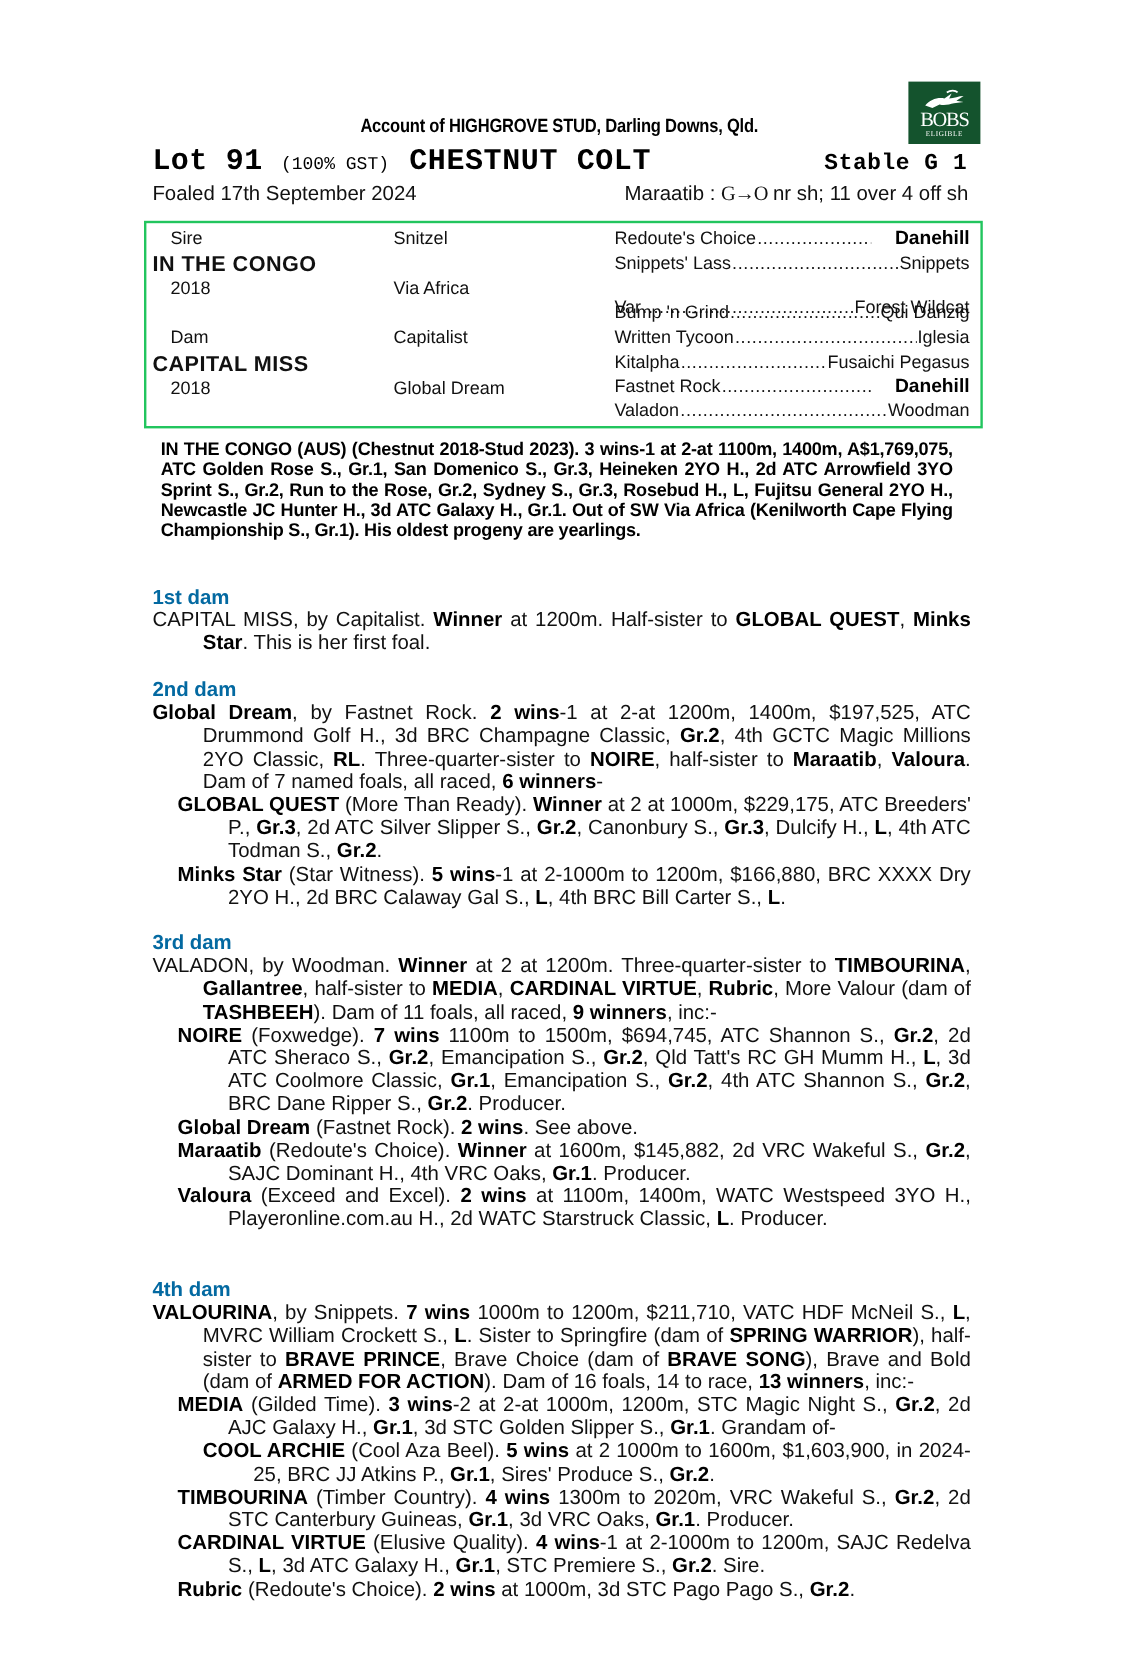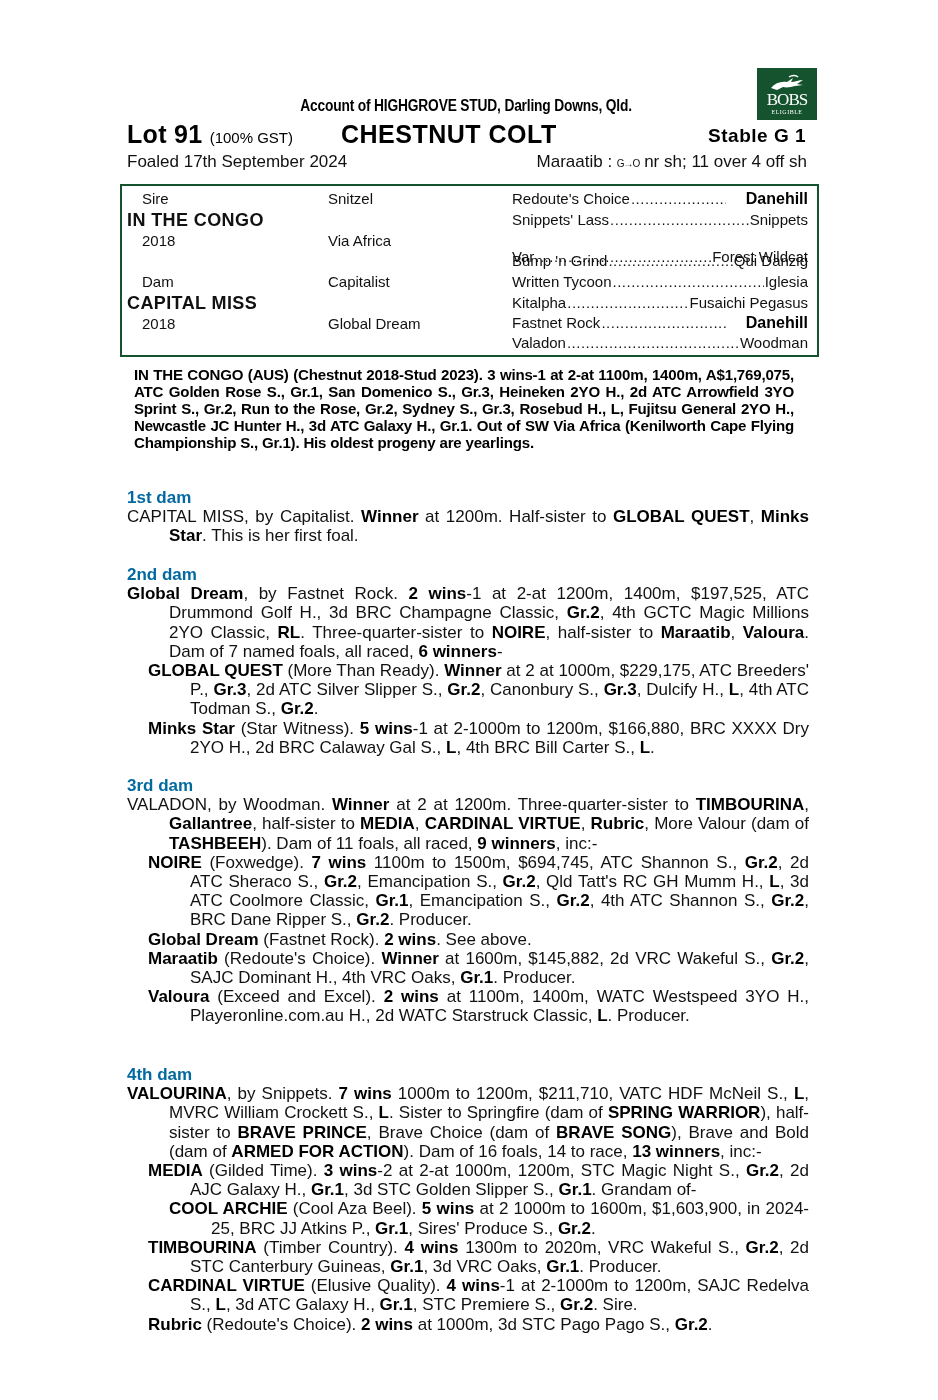--- a/index.html
+++ b/index.html
@@ -2,29 +2,29 @@
 <html><head>
 <meta charset="utf-8">
 <style>
   html, body { margin: 0; padding: 0; background: #ffffff; }
   body { width: 938px; height: 1400px; position: relative; color: #000; font-family: "Liberation Sans", sans-serif; overflow: hidden; }
   .logo { position: absolute; left: 757px; top: 68px; width: 60px; height: 52px; background: #14532d; color: #fff; text-align: center; }
   .logo .horse { display: block; margin: 6px auto 0; width: 40px; height: 18px; }
   .logo .bobs { display: block; font-family: "Liberation Serif", serif; font-size: 17px; line-height: 16px; letter-spacing: -1px; }
   .logo .elig { display: block; font-family: "Liberation Serif", serif; font-size: 6px; letter-spacing: 0.5px; line-height: 8px; }
   .account { position: absolute; left: 127px; top: 97px; width: 682px; text-align: center; font-weight: bold; font-size: 16px; transform: scaleX(0.86); transform-origin: 48% 50%; letter-spacing: -0.2px; }
-  .lotrow { position: absolute; left: 127px; top: 120px; width: 682px; height: 30px; }
+  .lotrow { position: absolute; left: 127px; top: 120px; width: 682px; height: 30px; font-family: Liberation Mono, monospace; }
   .lot { position: absolute; left: 0; top: 0; font-weight: 900; font-size: 25px; letter-spacing: 0.3px; }
   .gst { font-weight: normal; font-size: 15px; letter-spacing: 0; }
   .colour { position: absolute; left: 214px; top: 0; font-weight: 900; font-size: 25px; letter-spacing: 0.5px; }
   .stable { position: absolute; right: 3px; top: 5px; font-weight: 900; font-size: 19px; letter-spacing: 0.5px; }
   .foaled { position: absolute; left: 127px; top: 152px; font-size: 17px; color: #111; }
   .branded { position: absolute; right: 131px; top: 152px; font-size: 17px; color: #111; }
-  .brand-glyph { font-size: 10px; letter-spacing: -1px; }
-  .pedigree { position: absolute; left: 120px; top: 184px; width: 695px; height: 169px; border: 2px solid #14532d; }
+  .brand-glyph { font-size: 17px; letter-spacing: -1px; font-family: Liberation Serif, serif; }
+  .pedigree { position: absolute; left: 120px; top: 184px; width: 695px; height: 169px; border: 2px solid #22c55e; }
   .pcell { position: absolute; font-size: 15px; color: #111; white-space: nowrap; }
   .pbold { font-weight: 900; font-size: 18px; letter-spacing: 0.4px; text-align: center; }
   .g3 { position: absolute; left: 390px; width: 296px; font-size: 15px; color: #111; display: flex; white-space: nowrap; }
   .g3 .dots { flex: 1; overflow: hidden; margin: 0 1px; }
   .g3 .dots::before { content: "......................................................................................................."; letter-spacing: 0.5px; }
   .g3 b { font-weight: 900; font-size: 16px; padding-left: 19px; }
   .sire-bio { position: absolute; left: 134px; top: 366px; width: 670px; font-weight: 900; font-size: 15.3px; line-height: 17px; text-align: justify; letter-spacing: -0.2px; transform: scaleX(0.985); transform-origin: left top; }
   .section { position: absolute; left: 127px; width: 682px; font-size: 17px; line-height: 19.2px; color: #111; }
   .sh { font-weight: 900; font-size: 17px; color: #0369a1; }
   .p { text-align: justify; }

